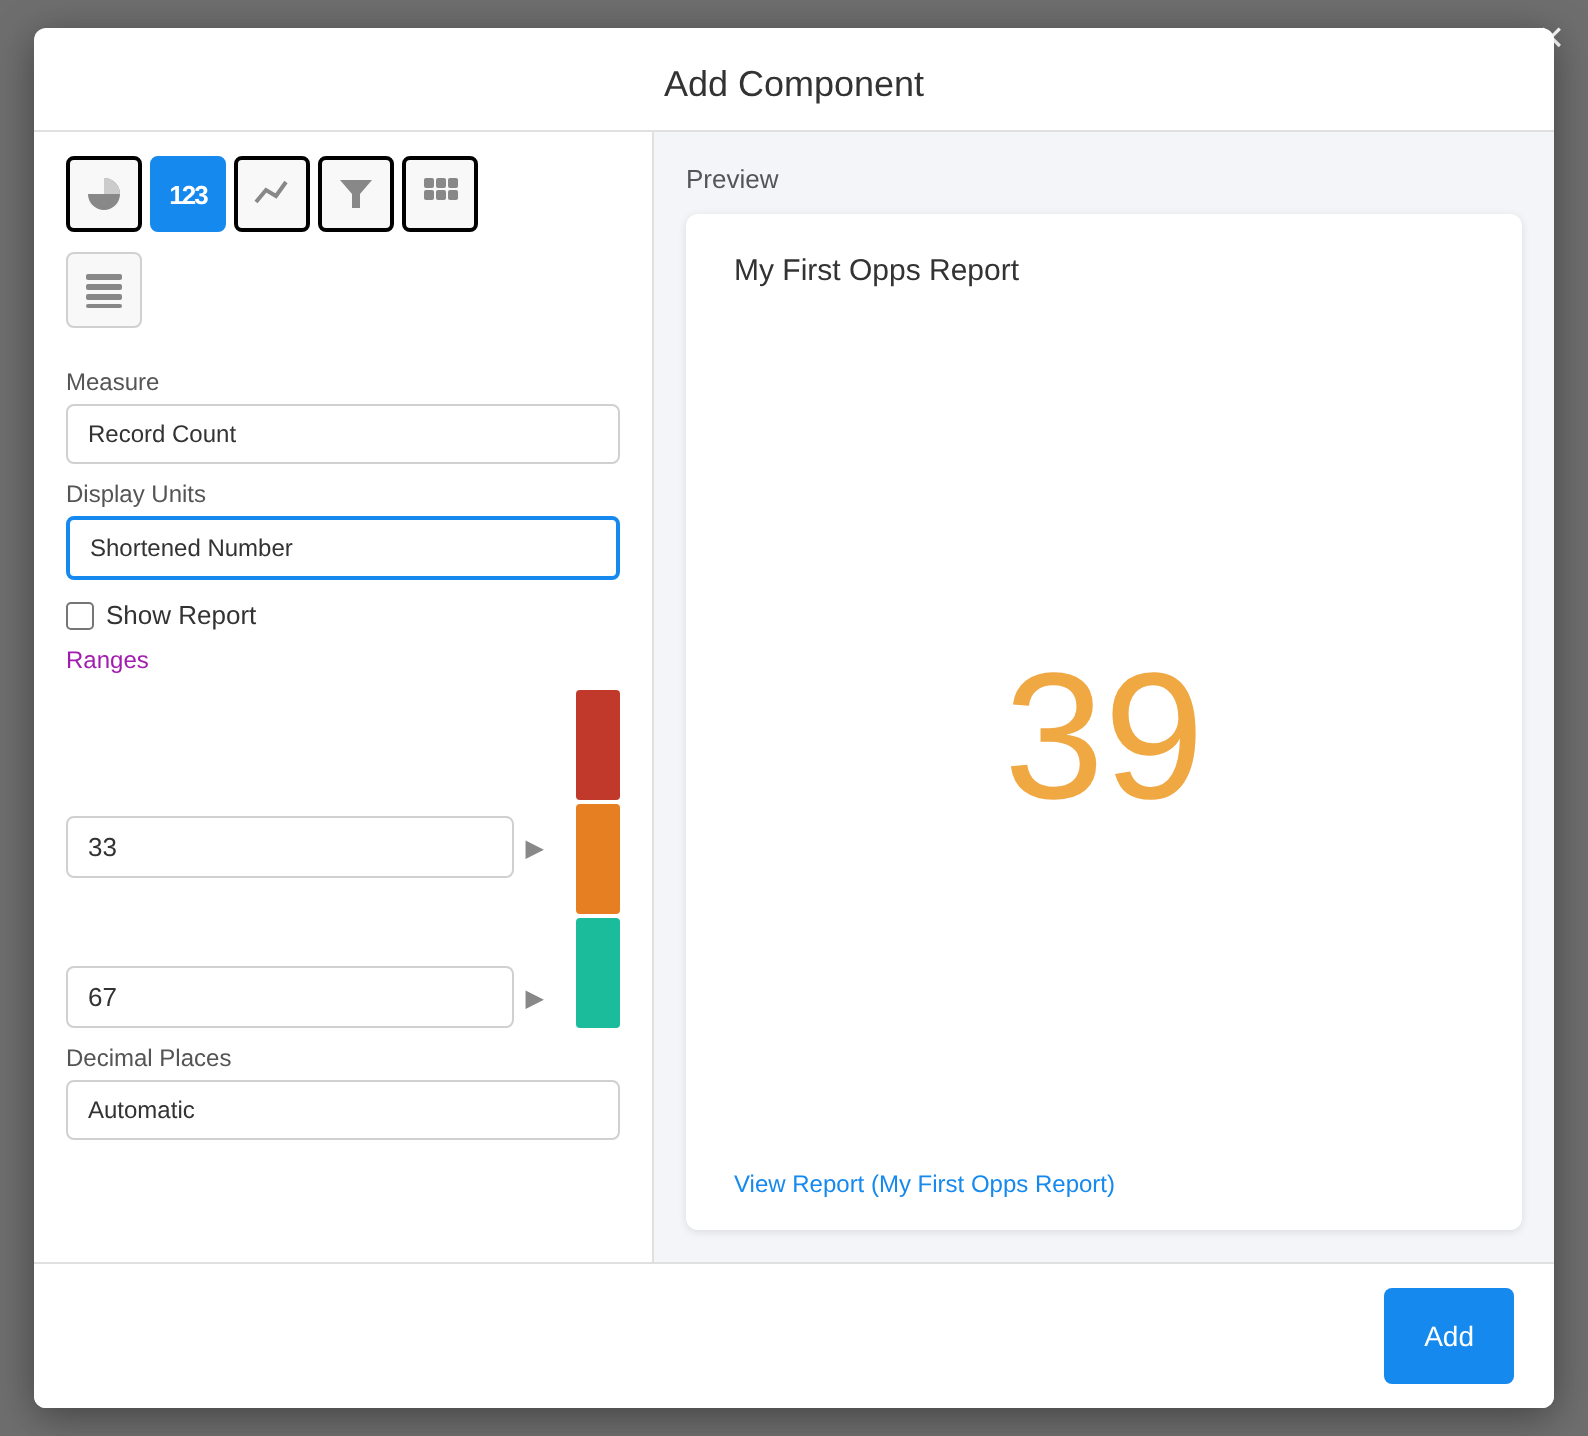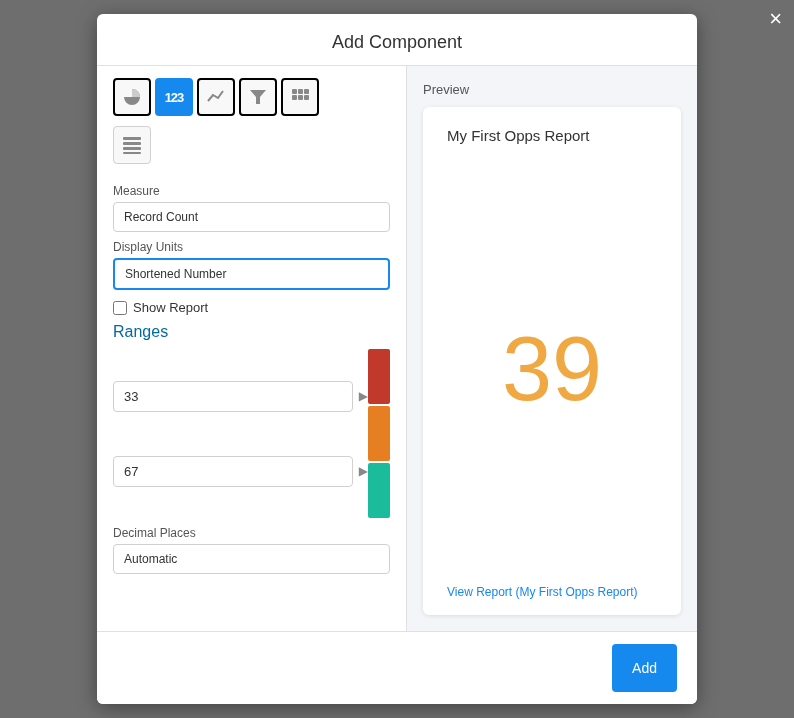--- a/index.html
+++ b/index.html
@@ -17,21 +17,21 @@
       position: fixed;
       top: 0; left: 0; right: 0; bottom: 0;
       background: rgba(100,100,100,0.7);
       display: flex;
       align-items: center;
       justify-content: center;
     }
     .modal {
       background: #fff;
       border-radius: 6px;
-      width: 600px;
+      width: 760px;
       height: 690px;
       display: flex;
       flex-direction: column;
       box-shadow: 0 4px 20px rgba(0,0,0,0.4);
       position: relative;
     }
     .modal-close {
       position: fixed;
       top: 8px;
       right: 12px;
@@ -129,29 +129,29 @@
     }
     .checkbox-row input[type="checkbox"] {
       width: 14px;
       height: 14px;
     }
     .checkbox-label {
       font-size: 13px;
       color: #333;
     }
     .ranges-label {
-      font-size: 16px;
-      color: #0369a1;
+      font-size: 12px;
+      color: #a21caf;
       margin-top: 8px;
       margin-bottom: 8px;
     }
     .ranges-area {
       display: flex;
-      gap: 0;
-      align-items: center;
+      gap: 16px;
+      align-items: flex-end;
     }
     .ranges-inputs {
       flex: 1;
       display: flex;
       flex-direction: column;
       gap: 8px;
     }
     .range-input-row {
       display: flex;
       align-items: center;

